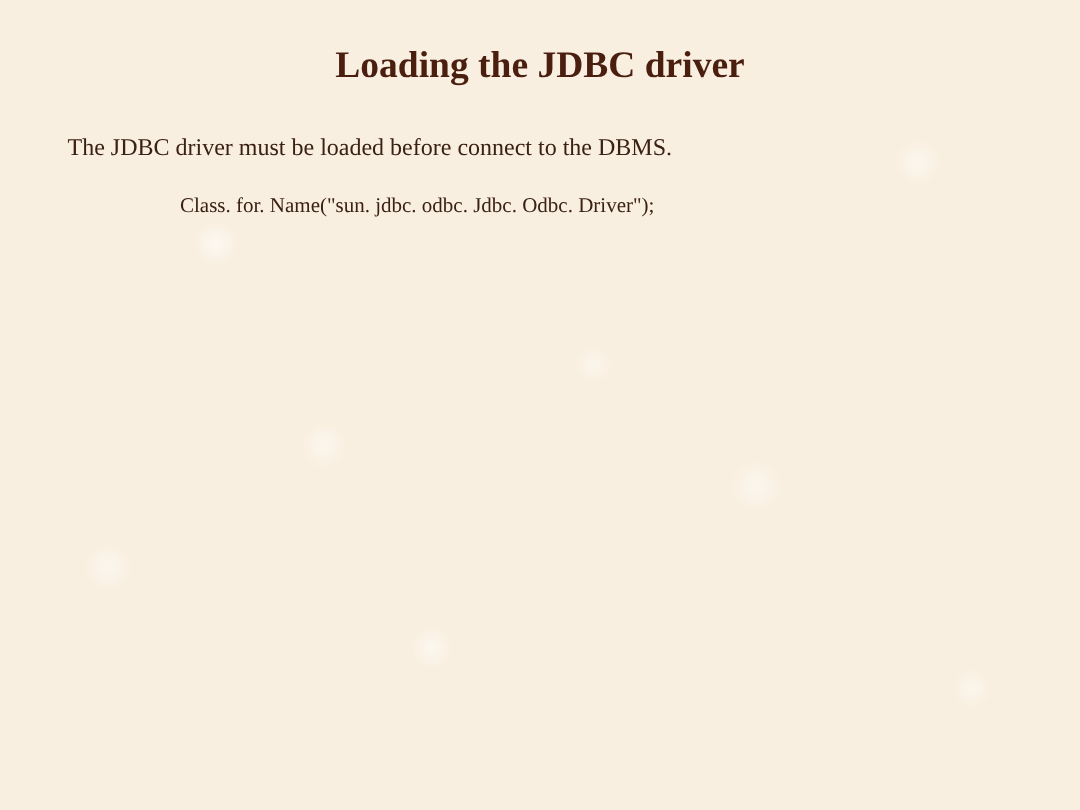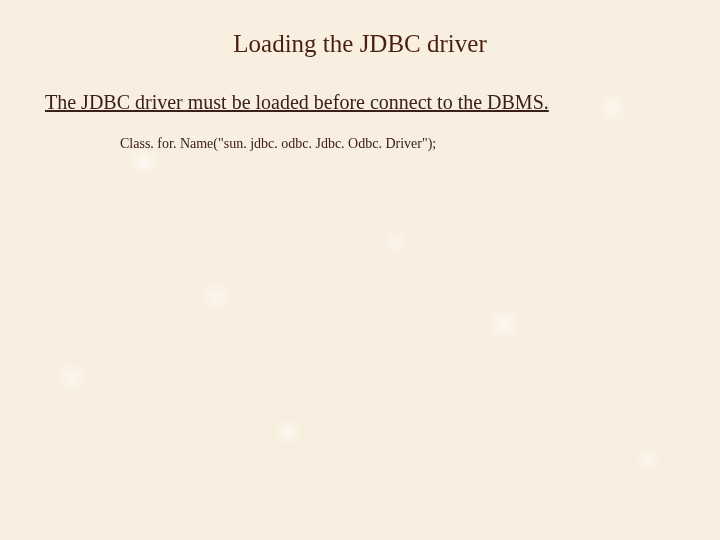--- a/index.html
+++ b/index.html
@@ -22,30 +22,29 @@
       box-sizing: border-box;
       overflow: hidden;
     }
     .slide {
       padding: 30px 45px;
       box-sizing: border-box;
     }
     .title {
       text-align: center;
       font-size: 25px;
-      font-weight: normal;
+      font-weight: bold;
       color: #4a1f10;
       margin-bottom: 28px;
     }
     .para {
-      font-size: 20px;
+      font-size: 16px;
       line-height: 1.6;
       color: #3a2015;
       margin-bottom: 18px;
-      text-decoration: underline;
     }
     .code-line {
       font-size: 14px;
       color: #3a2015;
       margin-left: 75px;
       margin-top: 4px;
     }
   </style>
 </head>
 <body>

